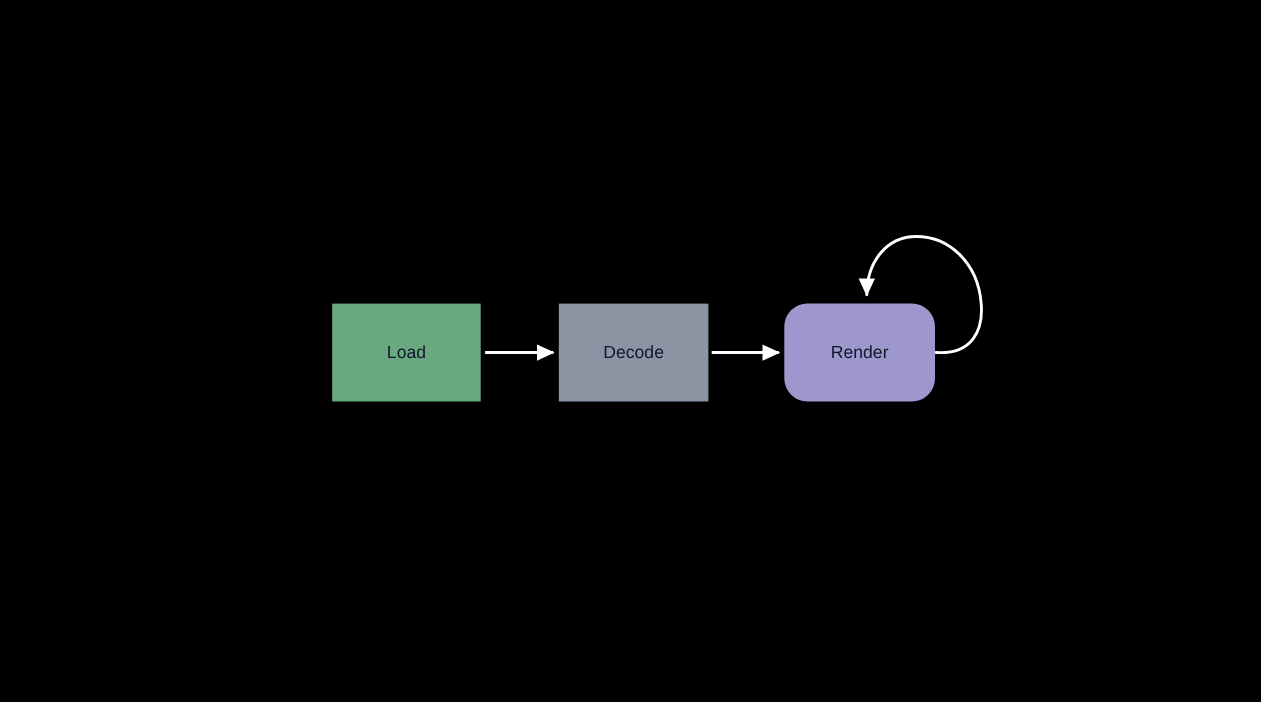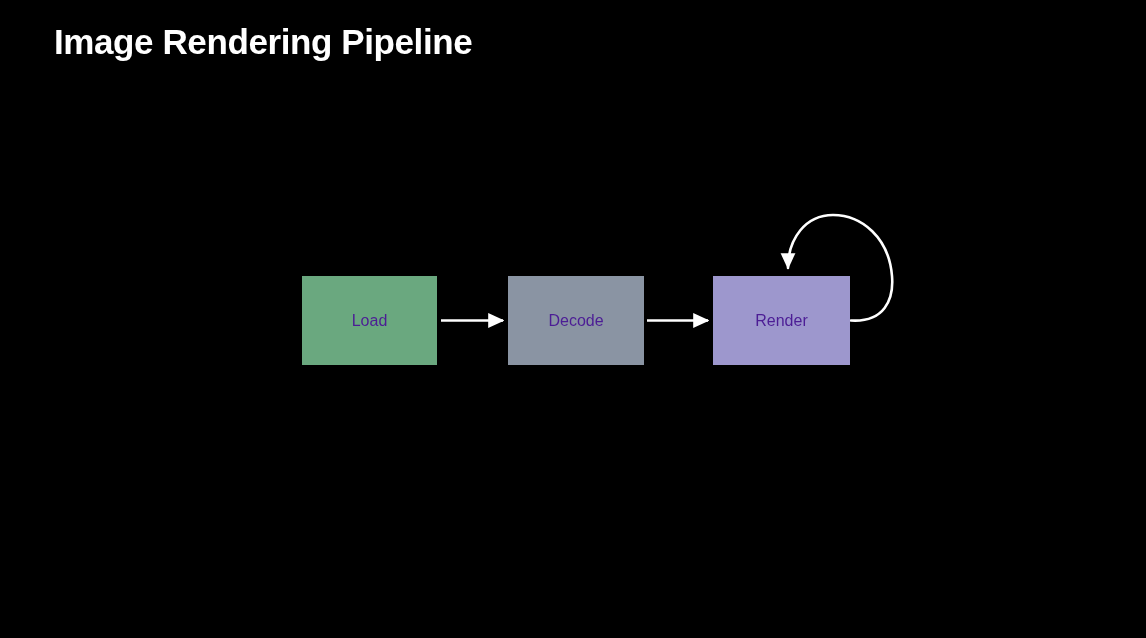--- a/index.html
+++ b/index.html
@@ -37,21 +37,21 @@
     left: 0;
     top: 0;
     width: 1146px;
     height: 638px;
   }
   .node {
     position: absolute;
     display: flex;
     align-items: center;
     justify-content: center;
-    color: #4c1d95;
+    color: #0f172a;
     font-size: 16px;
     font-weight: normal;
     font-family: "Liberation Sans", sans-serif;
     line-height: 1;
     box-sizing: border-box;
   }
   .node-label {
     pointer-events: none;
   }
   svg.edges {
@@ -61,21 +61,20 @@
     width: 1146px;
     height: 638px;
     overflow: visible;
   }
 </style>
 </head>
 <body>
 
 <div id="canvas">
 
-  <div id="page-title">Image Rendering Pipeline</div>
 
   <div id="diagram">
 
     <svg class="edges" viewBox="0 0 1146 638" width="1146" height="638" xmlns="http://www.w3.org/2000/svg">
       <defs>
         <marker id="arrowhead" viewBox="0 0 10 10" refX="9.2" refY="5" markerWidth="6.2" markerHeight="6.2" orient="auto-start-reverse" markerUnits="strokeWidth">
           <path d="M 0 0.4 L 10 5 L 0 9.6 z" fill="#ffffff"></path>
         </marker>
       </defs>
 
@@ -96,18 +95,18 @@
     </svg>
 
     <div class="node" style="left:302px; top:276px; width:135px; height:89px; background:#6aa87f;">
       <span class="node-label">Load</span>
     </div>
 
     <div class="node" style="left:508px; top:276px; width:136px; height:89px; background:#8a94a3;justify-content:center;">
       <span class="node-label">Decode</span>
     </div>
 
-    <div class="node" style="left:713px; top:276px; width:137px; height:89px; background:#9d97cd;">
+    <div class="node" style="left:713px; top:276px; width:137px; height:89px; background:#9d97cd;border-radius:21px;">
       <span class="node-label">Render</span>
     </div>
 
   </div>
 </div>
 
 </body></html>

